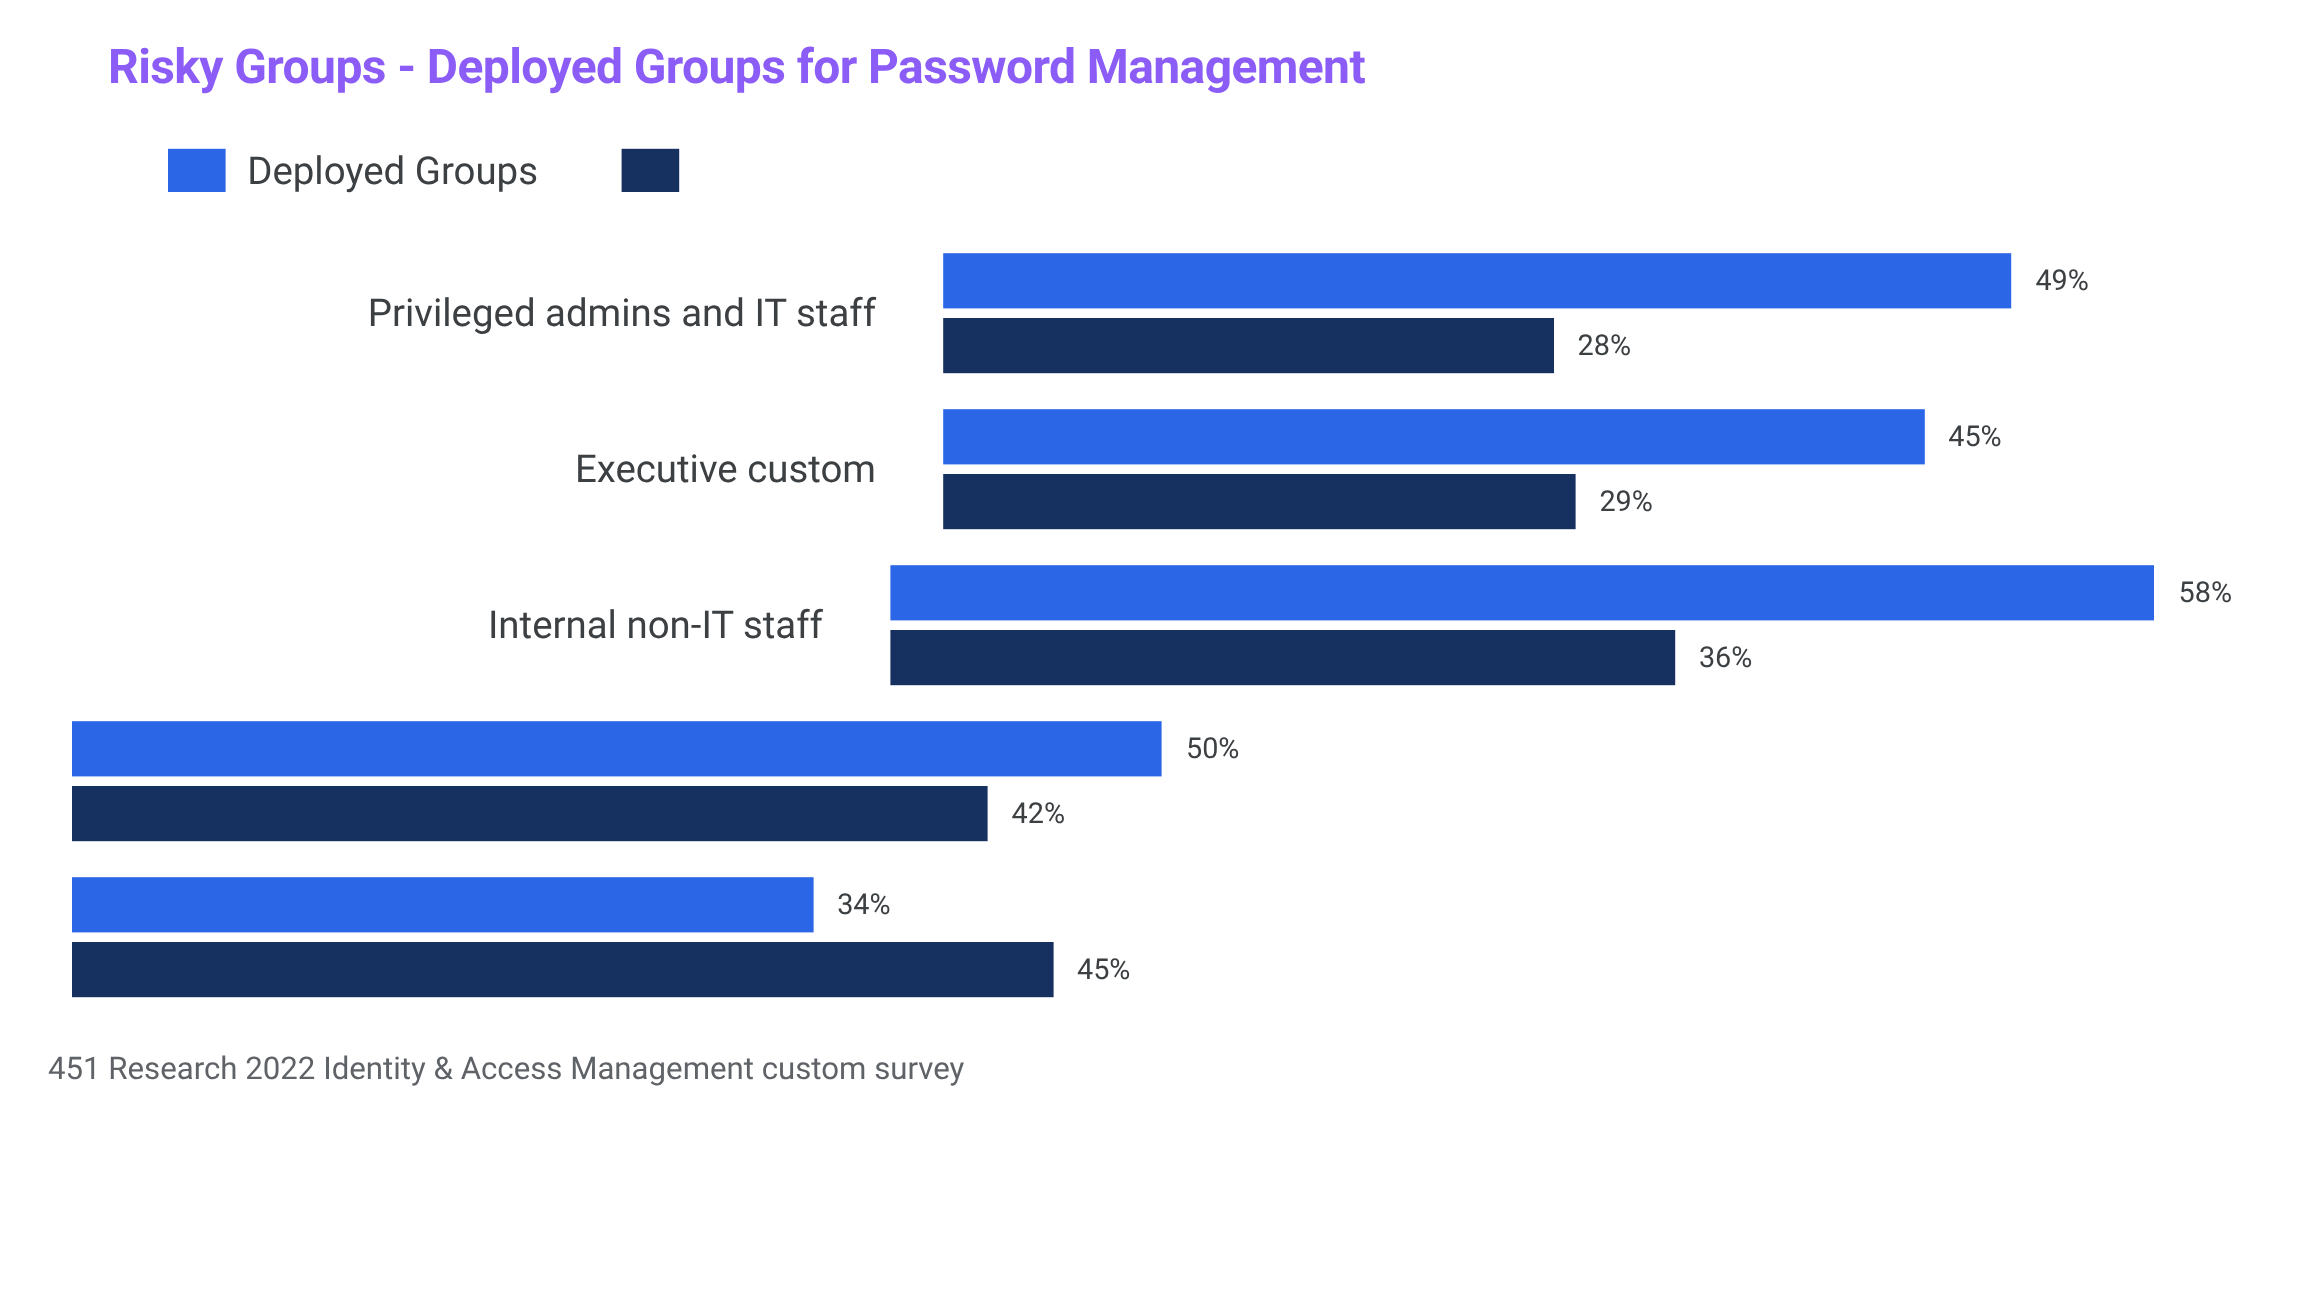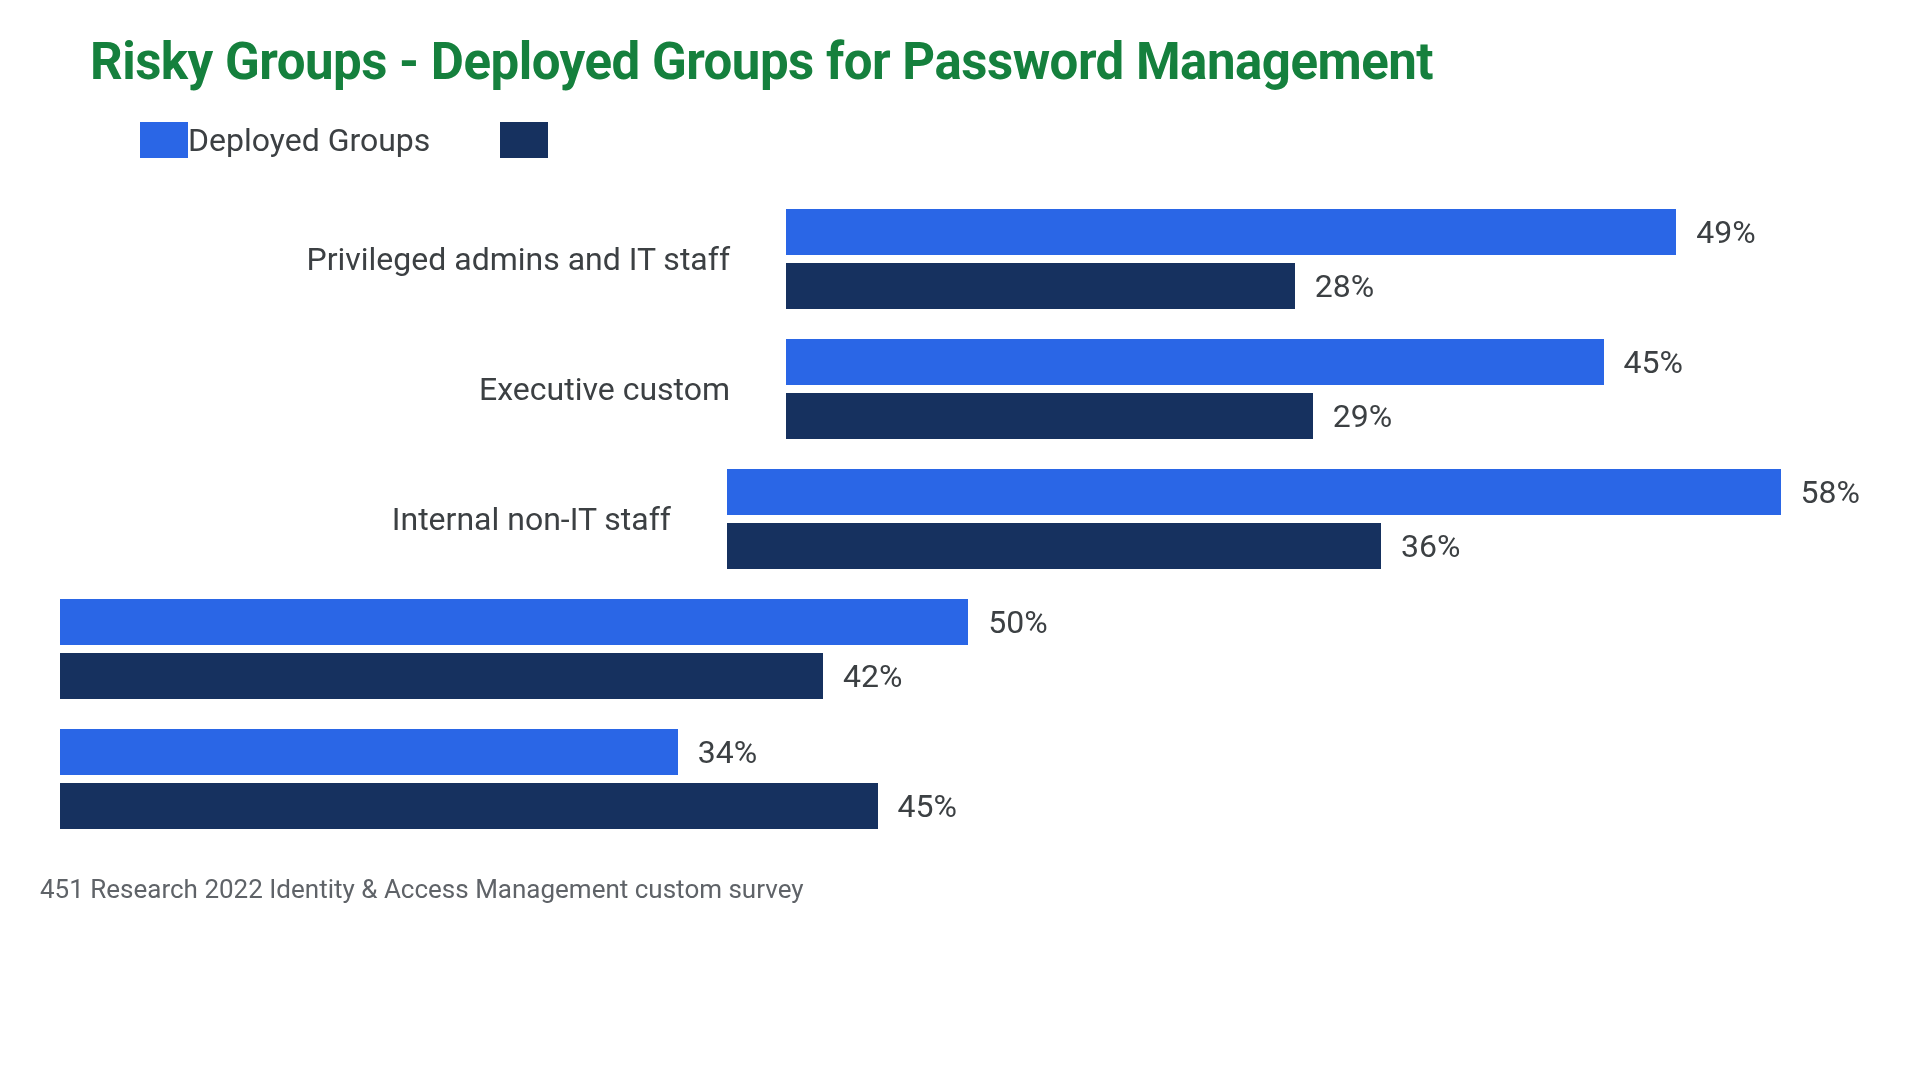--- a/index.html
+++ b/index.html
@@ -12,34 +12,35 @@
     color: #202124;
   }
   .chart-wrap {
     position: relative;
     width: 1920px;
     height: 1080px;
     box-sizing: border-box;
     padding: 32px 60px 0 60px;
   }
   .chart-title {
-    font-size: 51px;
+    font-size: 40px;
     font-weight: 700;
-    color: #15803d;
-    margin: 0 0 30px 30px;
+    color: #8b5cf6;
+    margin: 0 0 44px 30px;
     letter-spacing: -0.5px;
   }
   .legend {
     display: flex;
     gap: 70px;
     margin: 0 0 35px 80px;
   }
   .legend-item {
     display: flex;
     align-items: center;
+    gap: 18px;
     font-size: 32px;
     color: #3c4043;
   }
   .legend-swatch {
     width: 48px;
     height: 36px;
   }
   .plot-area {
     position: relative;
     margin-left: 0;
@@ -67,21 +68,21 @@
   }
   .bar-line {
     display: flex;
     align-items: center;
     height: 46px;
   }
   .bar {
     height: 46px;
   }
   .val-label {
-    font-size: 32px;
+    font-size: 24px;
     color: #3c4043;
     margin-left: 20px;
     white-space: nowrap;
   }
   .footnote {
     font-size: 26px;
     color: #5f6368;
     margin-top: 30px;
     margin-left: -20px;
   }

